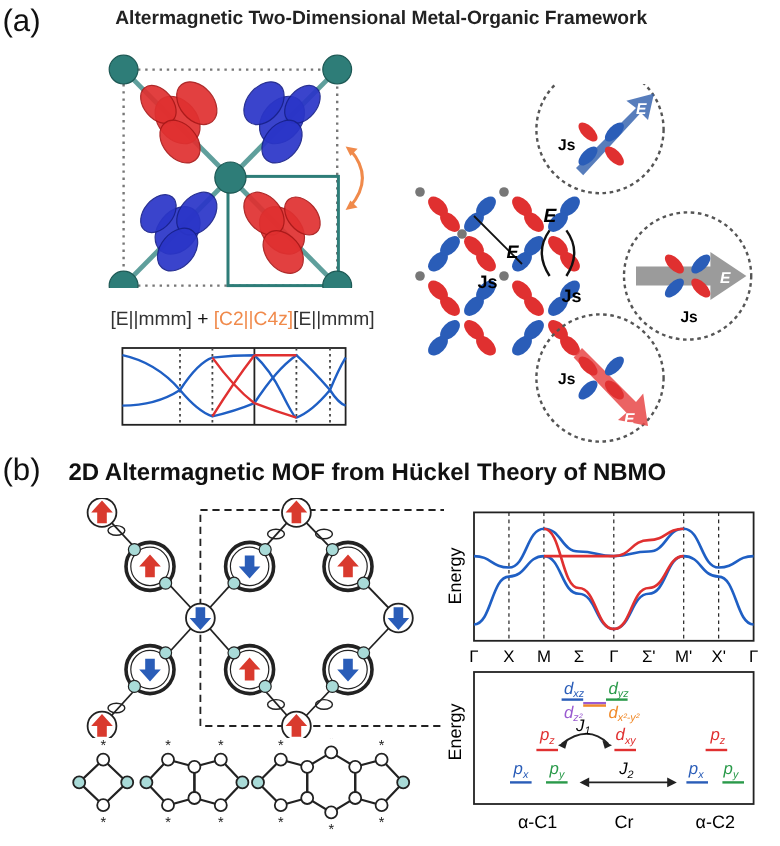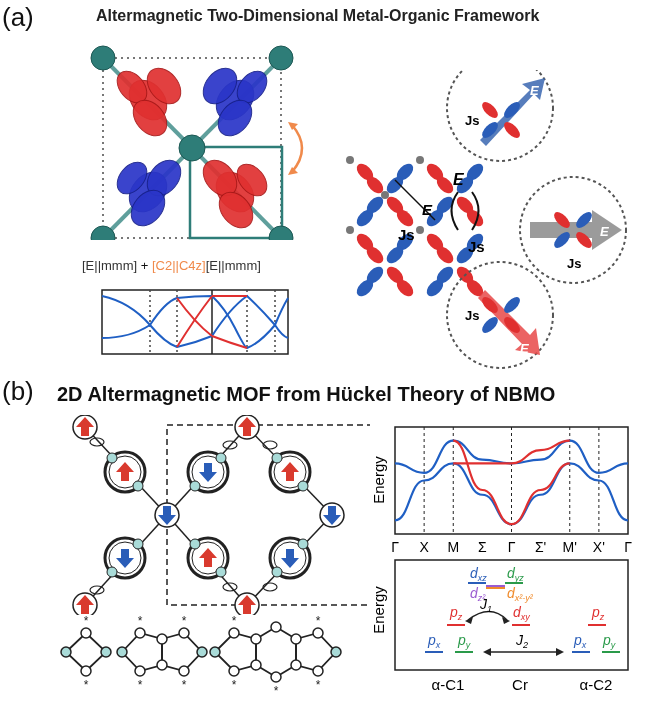--- a/index.html
+++ b/index.html
@@ -52,21 +52,21 @@
     <circle cx="201" cy="28" r="12"></circle>
     <circle cx="112" cy="118" r="13"></circle>
     <circle cx="23" cy="208" r="12"></circle>
     <circle cx="201" cy="208" r="12"></circle>
   </g>
   <path d="M212 95 Q232 118 212 142" fill="none" stroke="#f08a4b" stroke-width="2.5"></path>
   <polygon points="208,92 218,94 212,100" fill="#f08a4b"></polygon>
   <polygon points="208,145 218,143 212,137" fill="#f08a4b"></polygon>
 </svg>
 
-<div class="abs" style="left:82px;top:258px;font-size:13px;white-space:nowrap;">
+<div class="abs" style="left:92px;top:258px;font-size:16px;white-space:nowrap;">
   <span style="color:#333;">[E||mmm]</span>
   <span>+</span>
   <span style="color:#f08a4b;">[C2||C4z]</span><span style="color:#333;">[E||mmm]</span>
 </div>
 
 <svg class="abs" style="left:100px;top:288px;" width="190" height="70">
   <rect x="2" y="2" width="186" height="64" fill="none" stroke="#222" stroke-width="1.5"></rect>
   <g stroke="#444" stroke-dasharray="2,3" stroke-width="1.5">
     <line x1="50" y1="2" x2="50" y2="66"></line>
       <line x1="77" y1="2" x2="77" y2="66"></line>

